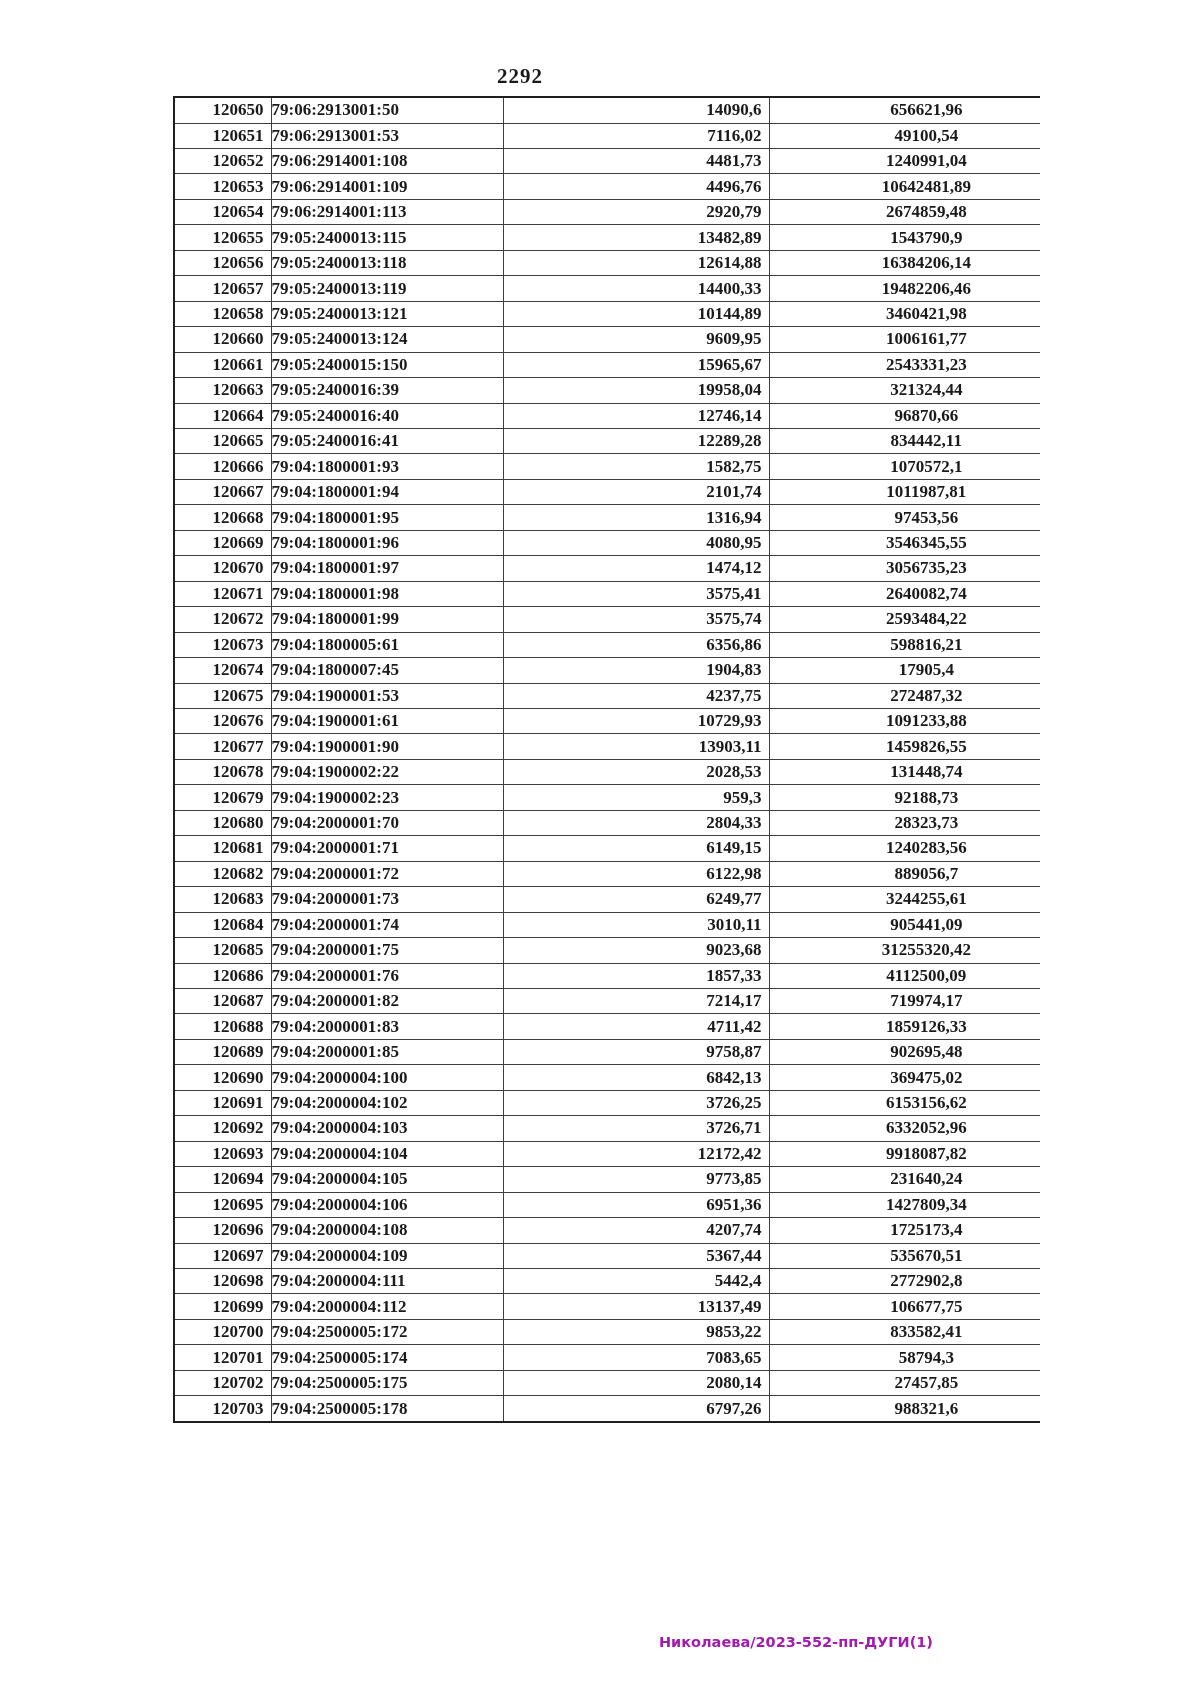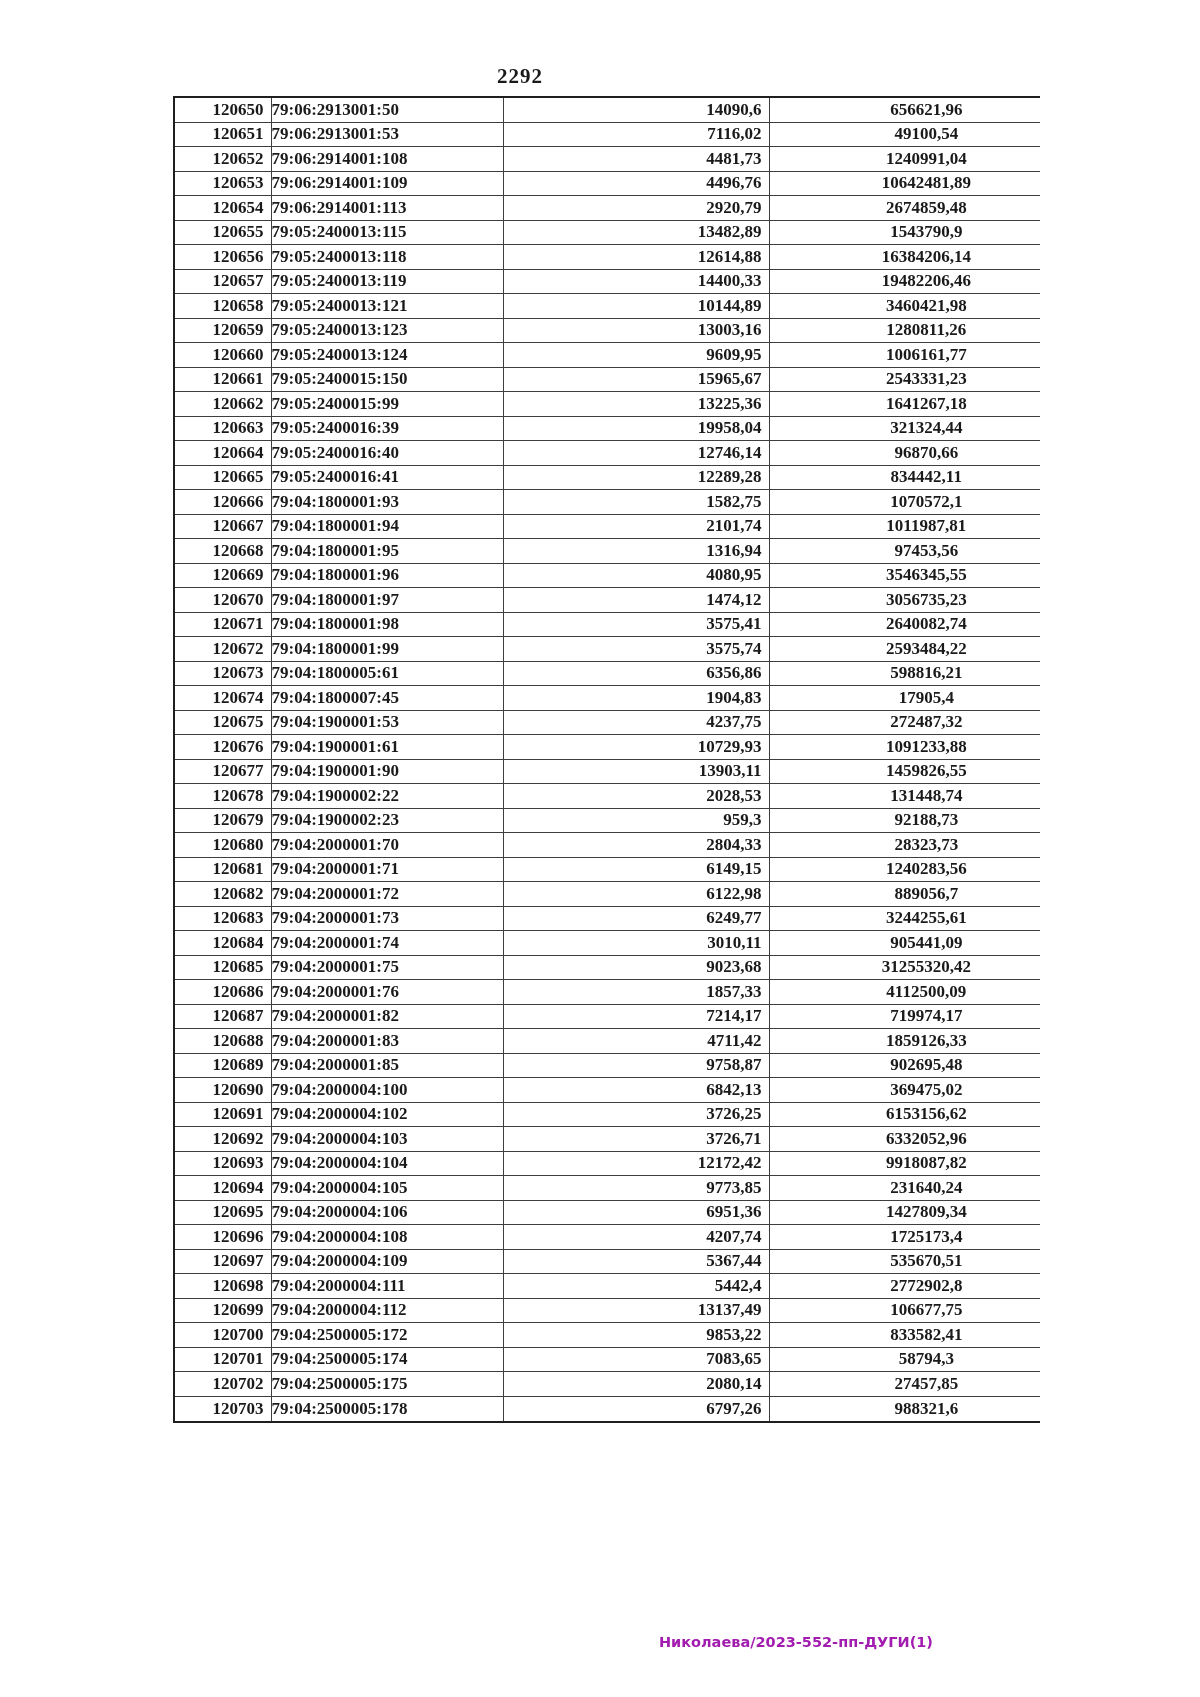--- a/index.html
+++ b/index.html
@@ -120,44 +120,32 @@
           <td class="col-area">14400,33</td>
           <td class="col-cost">19482206,46</td>
         </tr>
         <tr>
           <td class="col-idx">120658</td>
           <td class="col-cad">79:05:2400013:121</td>
           <td class="col-area">10144,89</td>
           <td class="col-cost">3460421,98</td>
         </tr>
         <tr>
-          <td class="col-idx">120659</td>
-          <td class="col-cad">79:05:2400013:123</td>
-          <td class="col-area">13003,16</td>
-          <td class="col-cost">1280811,26</td>
-        </tr>
-        <tr>
           <td class="col-idx">120660</td>
           <td class="col-cad">79:05:2400013:124</td>
           <td class="col-area">9609,95</td>
           <td class="col-cost">1006161,77</td>
         </tr>
         <tr>
           <td class="col-idx">120661</td>
           <td class="col-cad">79:05:2400015:150</td>
           <td class="col-area">15965,67</td>
           <td class="col-cost">2543331,23</td>
         </tr>
         <tr>
-          <td class="col-idx">120662</td>
-          <td class="col-cad">79:05:2400015:99</td>
-          <td class="col-area">13225,36</td>
-          <td class="col-cost">1641267,18</td>
-        </tr>
-        <tr>
           <td class="col-idx">120663</td>
           <td class="col-cad">79:05:2400016:39</td>
           <td class="col-area">19958,04</td>
           <td class="col-cost">321324,44</td>
         </tr>
         <tr>
           <td class="col-idx">120664</td>
           <td class="col-cad">79:05:2400016:40</td>
           <td class="col-area">12746,14</td>
           <td class="col-cost">96870,66</td>

